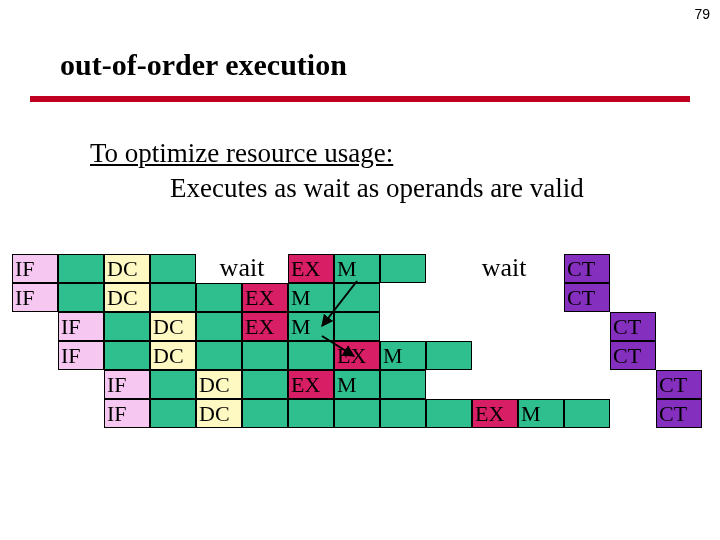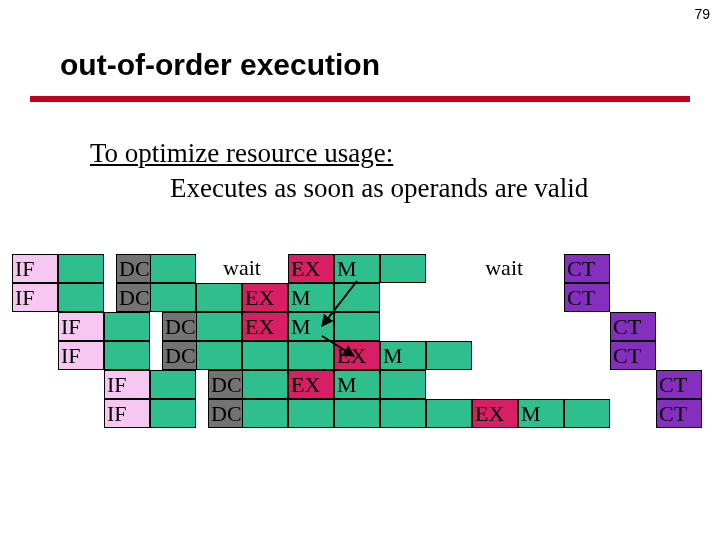--- a/index.html
+++ b/index.html
@@ -16,21 +16,21 @@
     position: absolute;
     top: 6px;
     right: 10px;
     font-family: Arial, sans-serif;
     font-size: 14px;
   }
   .title {
     position: absolute;
     top: 48px;
     left: 60px;
-    font-family: Liberation Sans, sans-serif;
+    font-family: Liberation Serif, serif;
     font-weight: bold;
     font-size: 30px;
   }
   .rule {
     position: absolute;
     top: 96px;
     left: 30px;
     width: 660px;
     height: 6px;
     background: #c00020;
@@ -61,45 +61,45 @@
     font-size: 22px;
     line-height: 27px;
     text-align: left;
     padding-left: 2px;
     overflow: visible;
     white-space: nowrap;
   }
   .wide { width: calc(var(--cell-w) * 2); } 
   .noborder { border: none; background: transparent; }
   .c-if { background: #f6c7f0; }
-  .c-dc { background: #737373; margin-left: 12px; }
+  .c-dc { background: #fef9c3; }
   .c-ex { background: #d81e64; }
   .c-m  { background: #2fbf8f; }
   .c-ct { background: #852fbf; }
-  .wait { font-size: 22px; text-align: center; padding: 0; }
+  .wait { font-size: 26px; text-align: center; padding: 0; }
 
   
   .arrow-svg {
     position: absolute;
     left: 0;
     top: 0;
     overflow: visible;
     pointer-events: none;
   }
 </style>
 </head>
 <body>
 
 <div class="page-num">79</div>
 
 <div class="title">out-of-order execution</div>
 <div class="rule"></div>
 
 <div class="body-text underline" style="left:90px; top:137px;">To optimize resource usage:</div>
-<div class="body-text" style="left:170px; top:172px;">Executes as soon as operands are valid</div>
+<div class="body-text" style="left:170px; top:172px;">Executes as wait as operands are valid</div>
 
 <div class="grid">
 
   <div class="cell c-if" style="left:calc(var(--cell-w)*0); top:calc(var(--cell-h)*0);">IF</div>
   <div class="cell c-m" style="left:calc(var(--cell-w)*1); top:calc(var(--cell-h)*0);"></div>
   <div class="cell c-dc" style="left:calc(var(--cell-w)*2); top:calc(var(--cell-h)*0);">DC</div>
   <div class="cell c-m" style="left:calc(var(--cell-w)*3); top:calc(var(--cell-h)*0);"></div>
   <div class="cell wide noborder wait" style="left:calc(var(--cell-w)*4); top:calc(var(--cell-h)*0);">wait</div>
   <div class="cell c-ex" style="left:calc(var(--cell-w)*6); top:calc(var(--cell-h)*0);">EX</div>
   <div class="cell c-m" style="left:calc(var(--cell-w)*7); top:calc(var(--cell-h)*0);">M</div>

